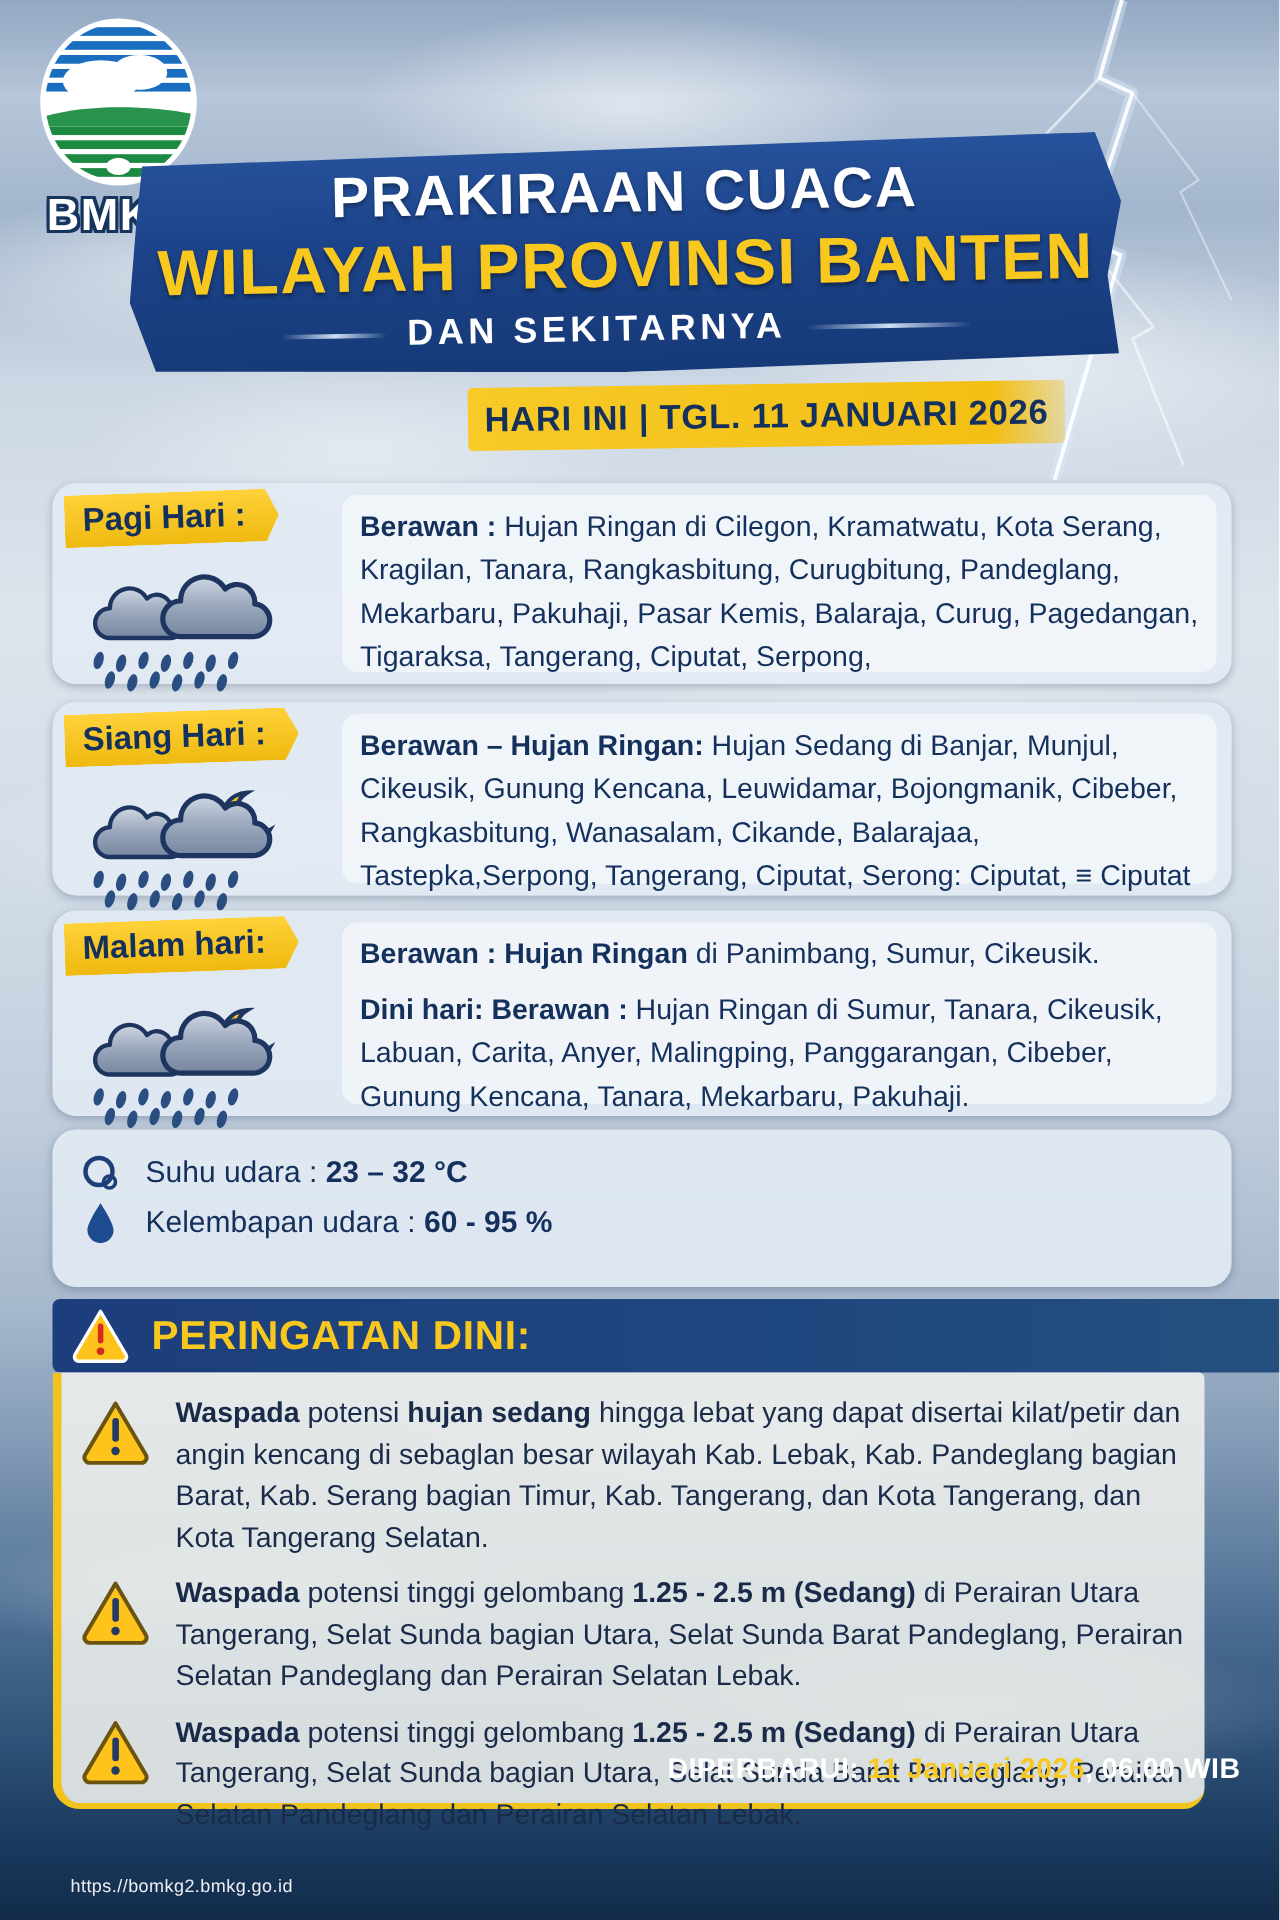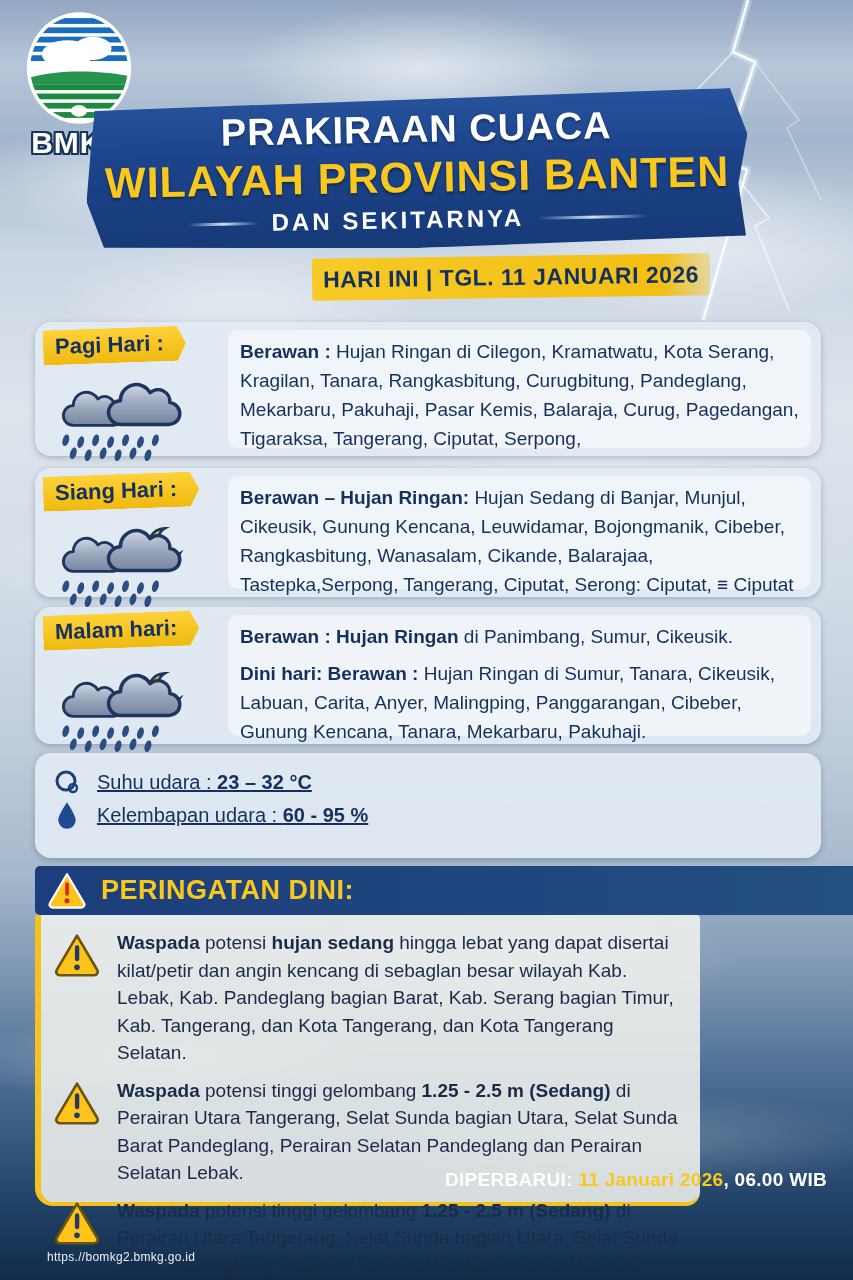--- a/index.html
+++ b/index.html
@@ -63,21 +63,21 @@
   .stats{padding:10px 16px;box-sizing:border-box;}
   .stat-row{display:flex;align-items:center;gap:14px;margin:6px 0;}
   .stat-row p{margin:0;font-size:20px;color:#14305c;}
   .stat-icon{width:32px;display:flex;justify-content:center;flex:0 0 32px;}
 
   
   .warn-banner{position:absolute;left:35px;top:866px;width:818px;height:49px;
     background:linear-gradient(90deg,#1c3e7c,#1f477f 60%,#24507f);
     border-radius:5px 0 0 5px;display:flex;align-items:center;gap:14px;padding-left:12px;box-sizing:border-box;text-align:center;}
   .warn-title{font-size:27px;font-weight:900;color:#f8c81f;letter-spacing:.5px;}
-  .warn-box{position:absolute;left:35px;top:915px;width:665px;height:291px;
+  .warn-box{position:absolute;left:35px;top:915px;width:768px;height:291px;
     background:rgba(240,241,238,.88);border-left:6px solid #f2c31c;border-bottom:4px solid #f2c31c;
     border-radius:2px 4px 14px 18px;box-sizing:border-box;padding:14px 14px 10px 10px;}
   .warn-item{display:flex;gap:14px;align-items:flex-start;margin-bottom:10px;}
   .warn-item .tri{flex:0 0 52px;display:flex;justify-content:center;padding-top:4px;}
   .warn-item p{margin:0;font-size:19px;line-height:1.45;color:#1a2b4a;}
 
   
   .footer-left1{position:absolute;left:35px;top:1214px;font-size:25px;font-weight:700;color:#fff;}
   .footer-left2{position:absolute;left:47px;top:1250px;font-size:12px;color:rgba(255,255,255,.92);letter-spacing:.3px;}
   .footer-right{position:absolute;right:26px;top:1169px;font-size:19px;font-weight:800;color:#fff;letter-spacing:.3px;}
@@ -214,21 +214,21 @@
       <svg width="140" height="96" viewBox="0 0 150 100">
           <use href="#cloudpair-moon"></use>
         </svg>
     </div>
     <div class="text-panel">
       <p><span class="b">Berawan :  Hujan Ringan</span><span> di Panimbang, Sumur, Cikeusik.</span></p>
       <p><span class="b">Dini hari:  Berawan :</span><span> Hujan Ringan di Sumur, Tanara, Cikeusik, Labuan, Carita, Anyer, Malingping, Panggarangan, Cibeber, Gunung Kencana, Tanara, Mekarbaru, Pakuhaji.</span></p>
     </div>
   </section>
 
-  <section class="card stats" style="top:753px;height:105px;text-decoration:underline;">
+  <section class="card stats" style="top:753px;height:105px;">
     <div class="stat-row">
       <span class="stat-icon">
         <svg width="26" height="26" viewBox="0 0 26 26">
           <circle cx="12" cy="12" r="9" fill="none" stroke="#1c3f78" stroke-width="3"></circle>
           <circle cx="19" cy="19" r="4" fill="none" stroke="#1c3f78" stroke-width="2.4"></circle>
         </svg>
       </span>
       <p><span>Suhu udara :  </span><span class="b">23 – 32 °C</span></p>
     </div>
     <div class="stat-row">

